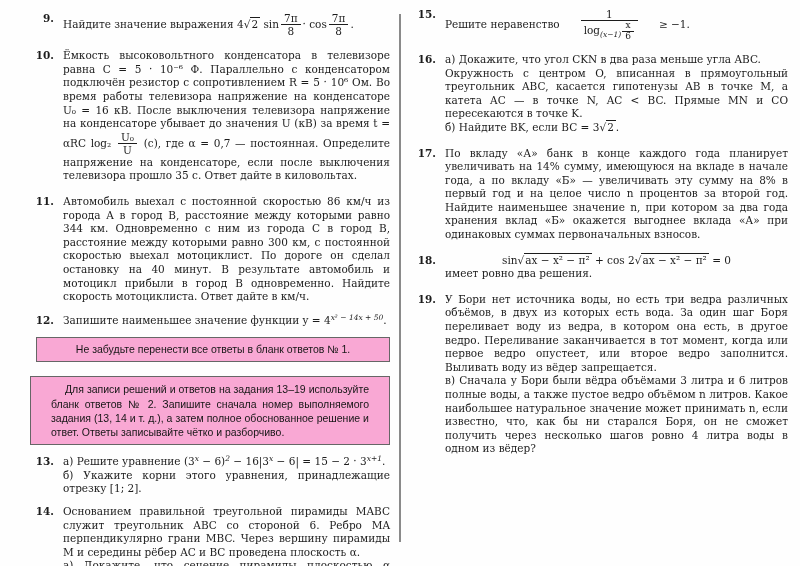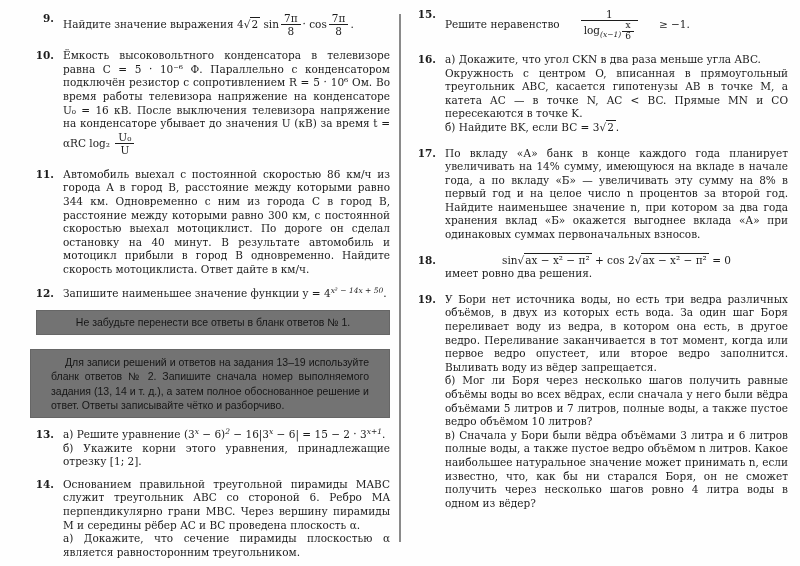--- a/index.html
+++ b/index.html
@@ -14,21 +14,21 @@
   .pbody{flex:1;text-align:justify;}
   .pbody div{margin:0;}
   sup{font-size:7.5px;line-height:0;font-style:italic;}
   sub.lsub{font-size:7.5px;line-height:0;font-style:italic;vertical-align:-3px;}
   .frac{display:inline-block;text-align:center;vertical-align:middle;line-height:1.15;margin:0 2px;}
   .frac .fn{display:block;border-bottom:1px solid #1c1c1c;padding:0 3px;}
   .frac .fd{display:block;padding:0 3px;}
   .frac.small{font-size:9px;line-height:1.05;margin:0 1px;}
   .sqrt{white-space:nowrap;}
   .rbar{border-top:1px solid #1c1c1c;padding:0 2px 0 1px;}
-  .mbox{border:1px solid #666;background:#737373;font-family:"Liberation Sans","DejaVu Sans",sans-serif;font-size:10.5px;color:#161616;}
+  .mbox{border:1px solid #666;background:#f9a8d4;font-family:"Liberation Sans","DejaVu Sans",sans-serif;font-size:10.5px;color:#161616;}
   .box1{margin:0 0 14px 6px;padding:5px 6px;text-align:center;line-height:13px;}
   .box2{margin:0 0 10px 0;padding:5px 20px;text-align:justify;line-height:14.2px;text-indent:14px;}
   .eq{text-align:center;margin:3px 0 2px;}
   .p15row{display:flex;align-items:center;gap:19px;text-align:left;}
   .mb12{margin-bottom:12px;}.mb10{margin-bottom:10px;}.mb9{margin-bottom:9px;}.mb0{margin-bottom:0;}
 </style>
 </head>
 <body>
 
 <div class="page">
@@ -45,20 +45,21 @@
           <span>cos</span><span class="frac"><span class="fn">7π</span><span class="fd">8</span></span><span>.</span>
         </span>
       </div>
     </div>
 
     <div class="prob mb12">
       <div class="pnum">10.</div>
       <div class="pbody">
         <span>Ёмкость высоковольтного конденсатора в телевизоре равна C = 5 · 10⁻⁶ Ф. Параллельно с конденсатором подключён резистор с сопротивлением R = 5 · 10⁶ Ом. Во время работы телевизора напряжение на конденсаторе U₀ = 16 кВ. После выключения телевизора напряжение на конденсаторе убывает до значения U (кВ) за время t = αRC log₂</span>
         <span class="frac"><span class="fn">U₀</span><span class="fd">U</span></span>
+        <span>(с), где α = 0,7 — постоянная. Определите напряжение на конденсаторе, если после выключения телевизора прошло 35 с. Ответ дайте в киловольтах.</span>
       </div>
     </div>
 
     <div class="prob mb10">
       <div class="pnum">11.</div>
       <div class="pbody">Автомобиль выехал с постоянной скоростью 86 км/ч из города A в город B, расстояние между которыми равно 344 км. Одновременно с ним из города C в город B, расстояние между которыми равно 300 км, с постоянной скоростью выехал мотоциклист. По дороге он сделал остановку на 40 минут. В результате автомобиль и мотоцикл прибыли в город B одновременно. Найдите скорость мотоциклиста. Ответ дайте в км/ч.</div>
     </div>
 
     <div class="prob mb10">
       <div class="pnum">12.</div>
@@ -133,20 +134,19 @@
           <span>sin</span><span class="sqrt"><span>√</span><span class="rbar">ax − x² − π²</span></span><span> + cos 2</span><span class="sqrt"><span>√</span><span class="rbar">ax − x² − π²</span></span><span> = 0</span>
         </div>
         <div>имеет ровно два решения.</div>
       </div>
     </div>
 
     <div class="prob mb0">
       <div class="pnum">19.</div>
       <div class="pbody">
         <div>У Бори нет источника воды, но есть три ведра различных объёмов, в двух из которых есть вода. За один шаг Боря переливает воду из ведра, в котором она есть, в другое ведро. Переливание заканчивается в тот момент, когда или первое ведро опустеет, или второе ведро заполнится. Выливать воду из вёдер запрещается.</div>
-        <div>б) Мог ли Боря через несколько шагов получить равные объёмы воды во всех вёдрах, если сначала у него были вёдра объёмами 5 литров и 7 литров, полные воды, а также пустое ведро объёмом 10 литров?</div>
         <div>в) Сначала у Бори были вёдра объёмами 3 литра и 6 литров полные воды, а также пустое ведро объёмом n литров. Какое наибольшее натуральное значение может принимать n, если известно, что, как бы ни старался Боря, он не сможет получить через несколько шагов ровно 4 литра воды в одном из вёдер?</div>
       </div>
     </div>
 
   </div>
 
 </div>
 
 </body></html>

